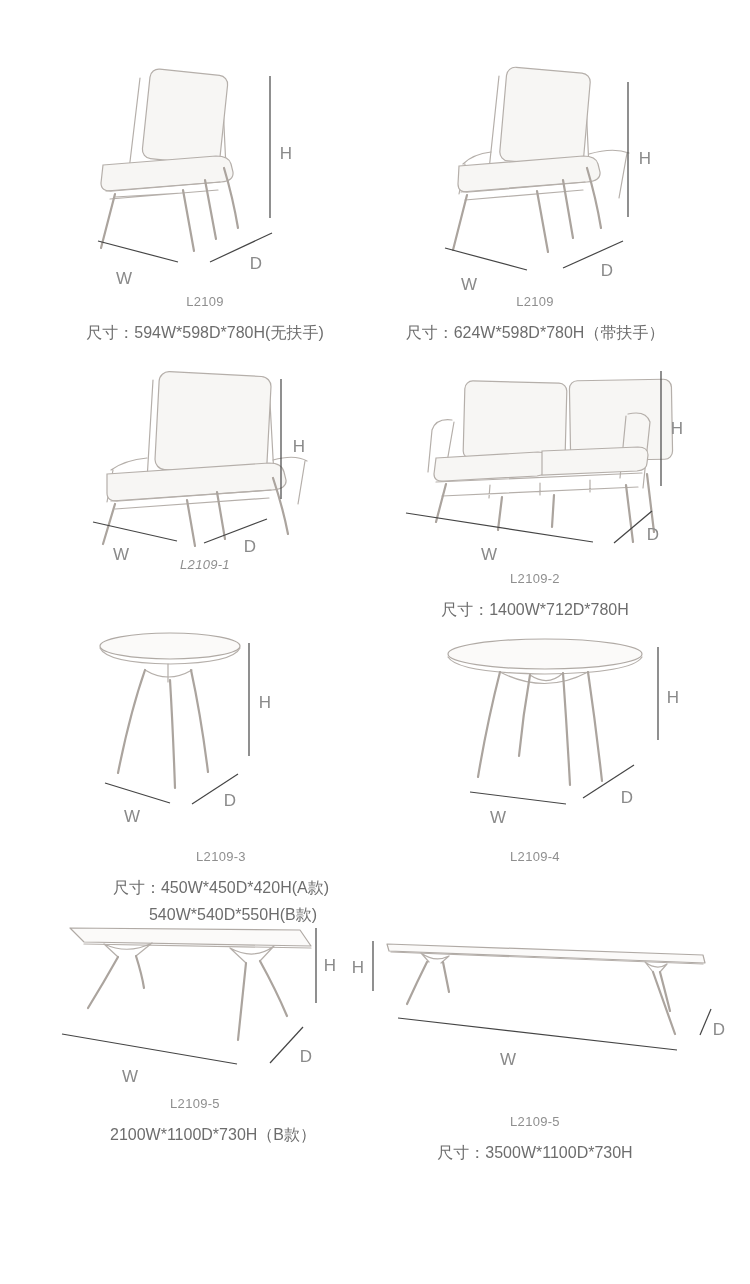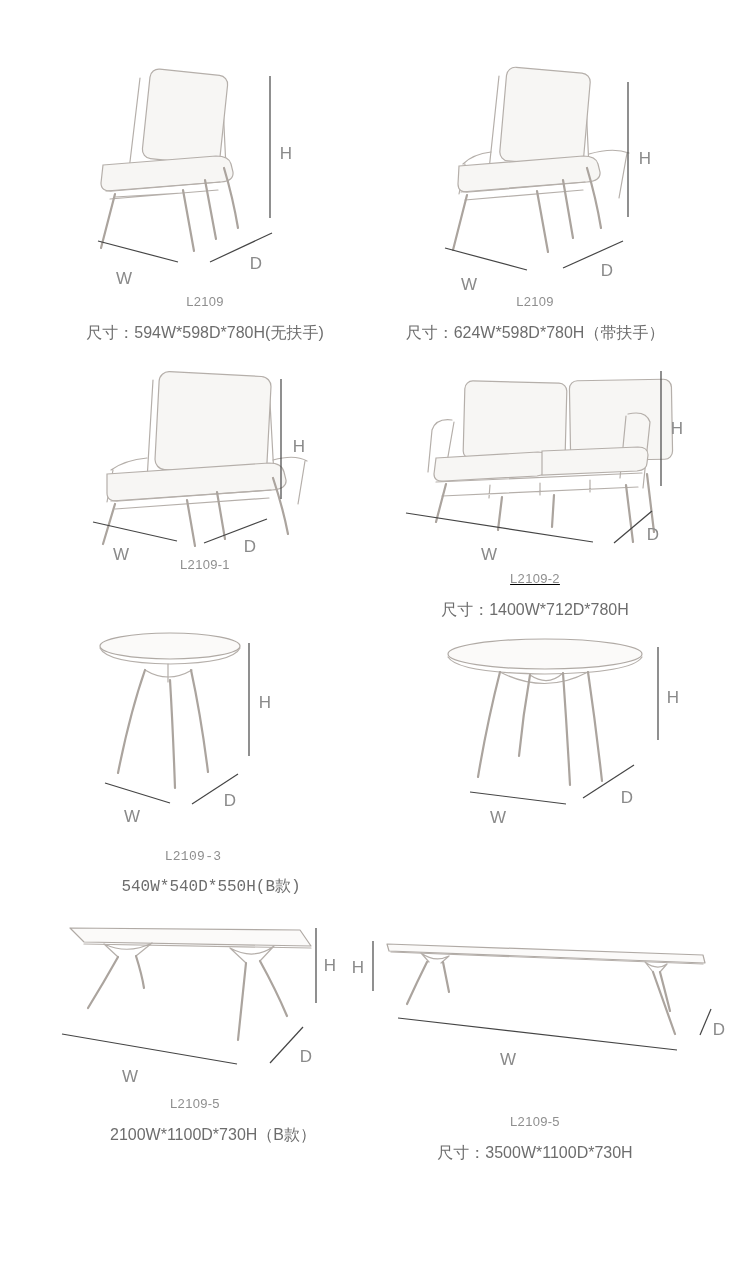--- a/index.html
+++ b/index.html
@@ -84,21 +84,21 @@
         <path class="sk2" d="M50,142 L38,182 M122,138 L130,184 M152,130 L160,177 M208,116 Q218,146 223,172"></path>
       </g>
       <line class="dim" x1="216" y1="17" x2="216" y2="137"></line>
       <text class="dimlabel" x="234" y="90">H</text>
       <line class="dim" x1="28" y1="160" x2="112" y2="179"></line>
       <text class="dimlabel" x="56" y="198">W</text>
       <line class="dim" x1="139" y1="181" x2="202" y2="157"></line>
       <text class="dimlabel" x="185" y="190">D</text>
     </svg>
   </div>
-  <div class="info" style="left:40px;top:555px;width:330px;">
+  <div class="info" style="left:40px;top:555px;width:330px;font-style:italic;">
     <div class="model">L2109-1</div>
   </div>
 
   <div class="cell" style="left:390px;top:356px;">
     <svg width="320" height="215" viewBox="0 0 320 215">
       <g>
         <rect class="cushion" x="74" y="26" width="102" height="78" rx="8" transform="rotate(1.5 125 65)"></rect>
         <rect class="cushion" x="180" y="24" width="102" height="80" rx="8" transform="rotate(-1 231 64)"></rect>
         <path class="sk" d="M62,64 Q46,62 42,74 M42,74 L38,116 M64,66 L56,112 M238,58 Q256,54 260,66 M260,66 L253,132 M236,60 L230,122"></path>
         <path class="cushion" d="M46,102 L148,96 Q158,96 158,104 L157,111 Q157,119 147,120 L54,125 Q44,126 44,118 Z"></path>
@@ -107,21 +107,21 @@
         <path class="sk2" d="M56,128 L46,166 M112,141 L108,174 M164,139 L162,171 M236,129 L243,186 M257,118 L264,176"></path>
       </g>
       <line class="dim" x1="271" y1="15" x2="271" y2="130"></line>
       <text class="dimlabel" x="287" y="78">H</text>
       <line class="dim" x1="16" y1="157" x2="203" y2="186"></line>
       <text class="dimlabel" x="99" y="204">W</text>
       <line class="dim" x1="224" y1="187" x2="262" y2="155"></line>
       <text class="dimlabel" x="263" y="184">D</text>
     </svg>
   </div>
-  <div class="info" style="left:390px;top:569px;width:290px;text-decoration:underline;">
+  <div class="info" style="left:390px;top:569px;width:290px;">
     <div class="model">L2109-2</div>
     <div class="sizes">
       <div class="size-line">尺寸：1400W*712D*780H</div>
     </div>
   </div>
 
   <div class="cell" style="left:75px;top:618px;">
     <svg width="235" height="215" viewBox="0 0 235 215">
       <g>
         <ellipse class="top" cx="95" cy="28" rx="70" ry="13"></ellipse>
@@ -130,23 +130,24 @@
         <path class="sk2" d="M70,52 Q55,95 43,155 M95,62 Q98,112 100,170 M116,52 Q126,98 133,154"></path>
       </g>
       <line class="dim" x1="174" y1="25" x2="174" y2="138"></line>
       <text class="dimlabel" x="190" y="90">H</text>
       <line class="dim" x1="30" y1="165" x2="95" y2="185"></line>
       <text class="dimlabel" x="57" y="204">W</text>
       <line class="dim" x1="117" y1="186" x2="163" y2="156"></line>
       <text class="dimlabel" x="155" y="188">D</text>
     </svg>
   </div>
-  <div class="info" style="left:28px;top:847px;width:330px;font-family:Liberation Mono, monospace;">
+  <div class="info" style="left:56px;top:847px;width:330px;">
     <div class="model">L2109-3</div>
     <div class="sizes">
+      <div class="size-line">尺寸：450W*450D*420H(A款)</div>
       <div class="size-line cont">540W*540D*550H(B款)</div>
     </div>
   </div>
 
   <div class="cell" style="left:420px;top:615px;">
     <svg width="270" height="220" viewBox="0 0 270 220">
       <g>
         <ellipse class="top" cx="125" cy="39" rx="97" ry="15"></ellipse>
         <path class="sk" d="M28,42 Q38,58 125,59 Q212,58 222,42"></path>
         <path class="sk" d="M80,57 Q125,80 168,57 M110,60 Q128,72 143,58"></path>
@@ -154,20 +155,21 @@
       </g>
       <line class="dim" x1="238" y1="32" x2="238" y2="125"></line>
       <text class="dimlabel" x="253" y="88">H</text>
       <line class="dim" x1="50" y1="177" x2="146" y2="189"></line>
       <text class="dimlabel" x="78" y="208">W</text>
       <line class="dim" x1="163" y1="183" x2="214" y2="150"></line>
       <text class="dimlabel" x="207" y="188">D</text>
     </svg>
   </div>
   <div class="info" style="left:390px;top:847px;width:290px;">
+    <div class="model">L2109-4</div>
   </div>
 
   <div class="cell" style="left:40px;top:900px;">
     <svg width="310" height="195" viewBox="0 0 310 195">
       <g>
         <path class="top" d="M30,28 L260,30 L271,46 L44,42 Z"></path>
         <path class="sk" d="M44,44 L271,48"></path>
         <path class="sk" d="M64,44 Q88,55 112,43 M64,44 L78,57 M112,43 L96,56"></path>
         <path class="sk2" d="M78,57 Q64,82 48,108 M96,56 Q102,75 104,88"></path>
         <path class="sk" d="M190,48 Q214,61 234,46 M190,48 L206,63 M234,46 L220,61"></path>

